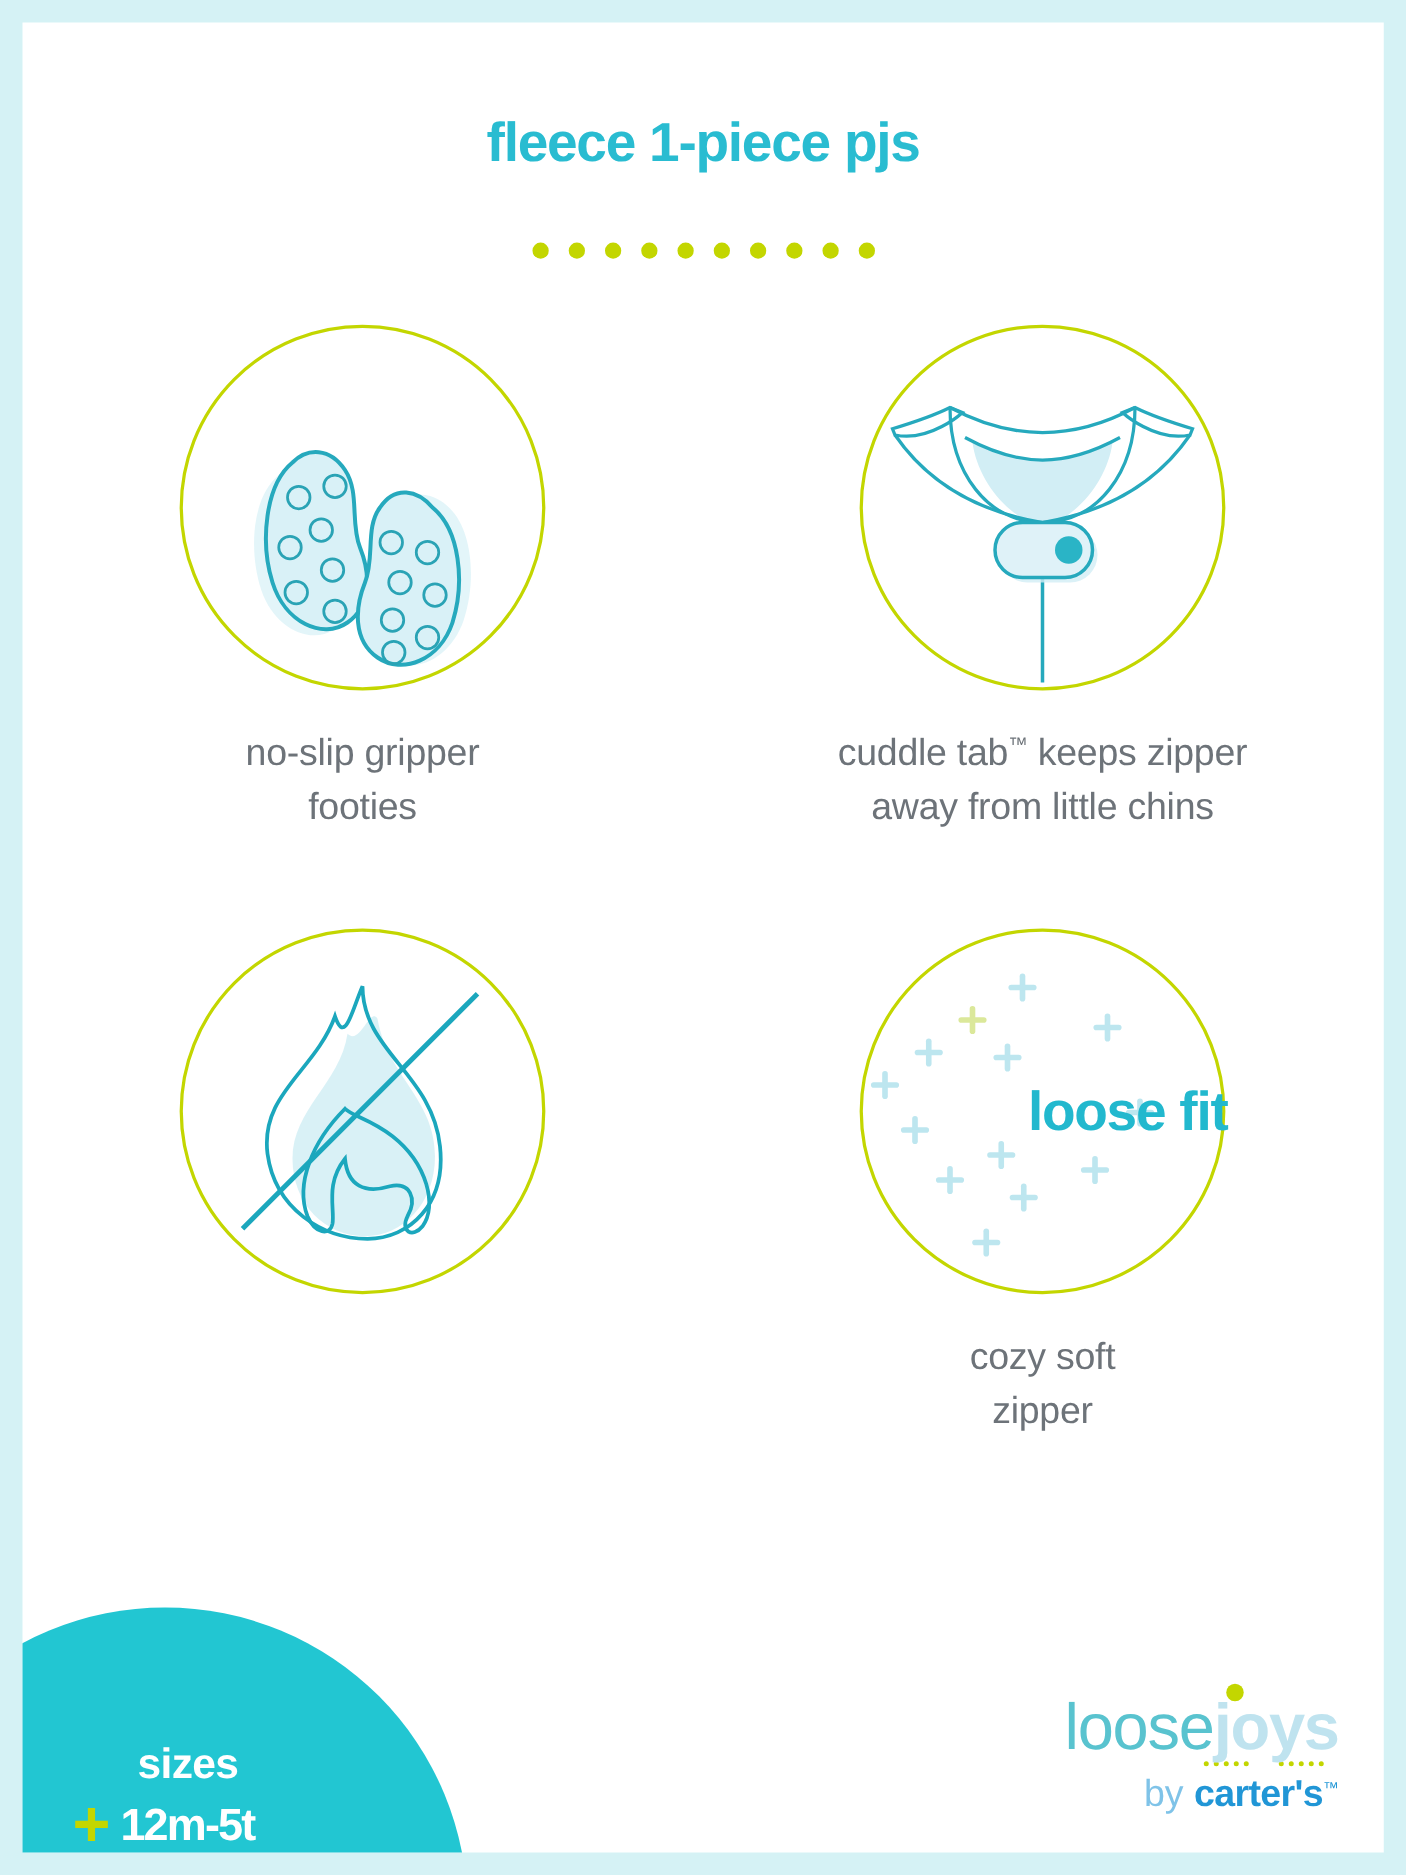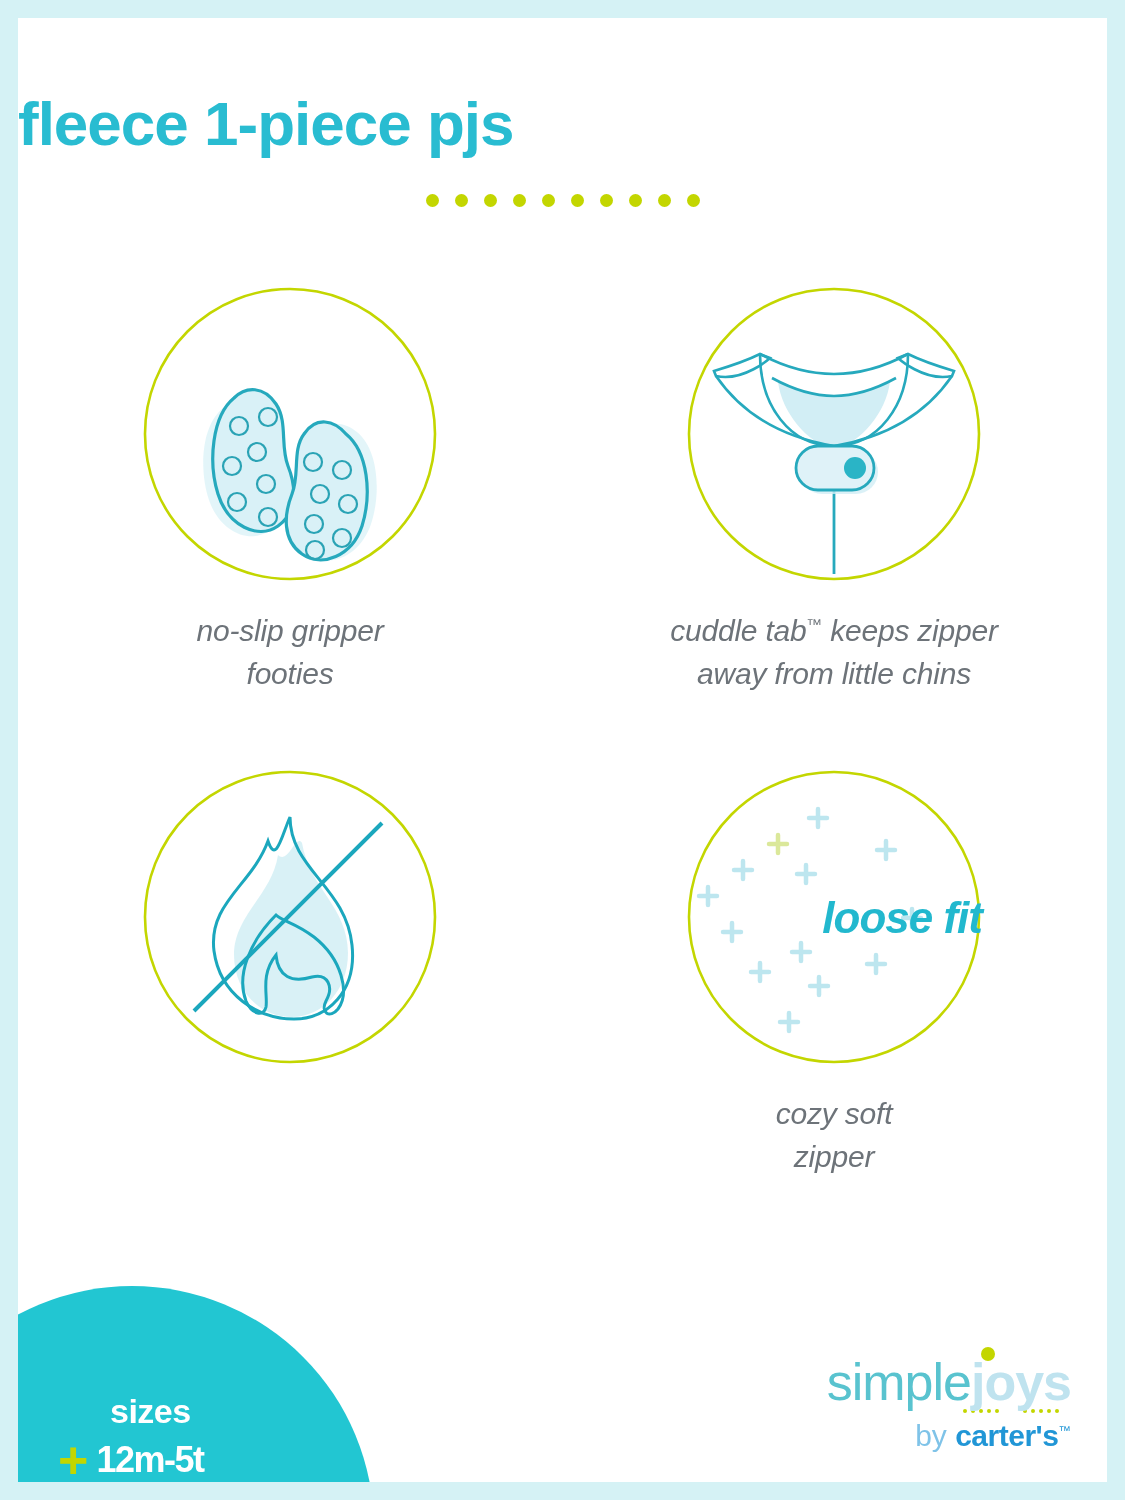--- a/index.html
+++ b/index.html
@@ -31,22 +31,23 @@
     background: #ffffff;
     overflow: hidden;
   }
 
   
   .title {
     position: absolute;
     left: 0;
     top: 75px;
     width: 1089px;
+    text-align: center;
     color: #29bcd1;
-    font-size: 62px;
+    font-size: 44px;
     font-weight: bold;
     letter-spacing: -1px;
     line-height: 1;
   }
 
   .dot-rule {
     position: absolute;
     left: 0;
     top: 176px;
     width: 1089px;
@@ -58,23 +59,22 @@
     width: 13px;
     height: 13px;
     border-radius: 50%;
     background: #c3d600;
   }
 
   
   .grid {
     position: absolute;
     left: 0;
-    top: 268px;
+    top: 240px;
     width: 1068px;
-    font-style: italic;
   }
   .row {
     display: flex;
     width: 1089px;
   }
   .cell {
     width: 544px;
     display: flex;
     flex-direction: column;
     align-items: center;
@@ -424,21 +424,21 @@
     <div class="size-text">
       <div class="size-label">sizes</div>
       <div class="size-value-row">
         <span class="size-plus">+</span>
         <span class="size-value">12m-5t</span>
       </div>
     </div>
 
     <div class="brand-logo">
       <div class="brand-main">
-        <span class="brand-simple">simple</span><span class="brand-joys"><span class="joy-dot"></span><span>joys</span></span>
+        <span class="brand-simple">loose</span><span class="brand-joys"><span class="joy-dot"></span><span>joys</span></span>
       </div>
       <div class="brand-underdots">
         <i></i>
         <i></i>
         <i></i>
         <i></i>
         <i></i>
         <i class="gap"></i>
         <i></i>
         <i></i>

